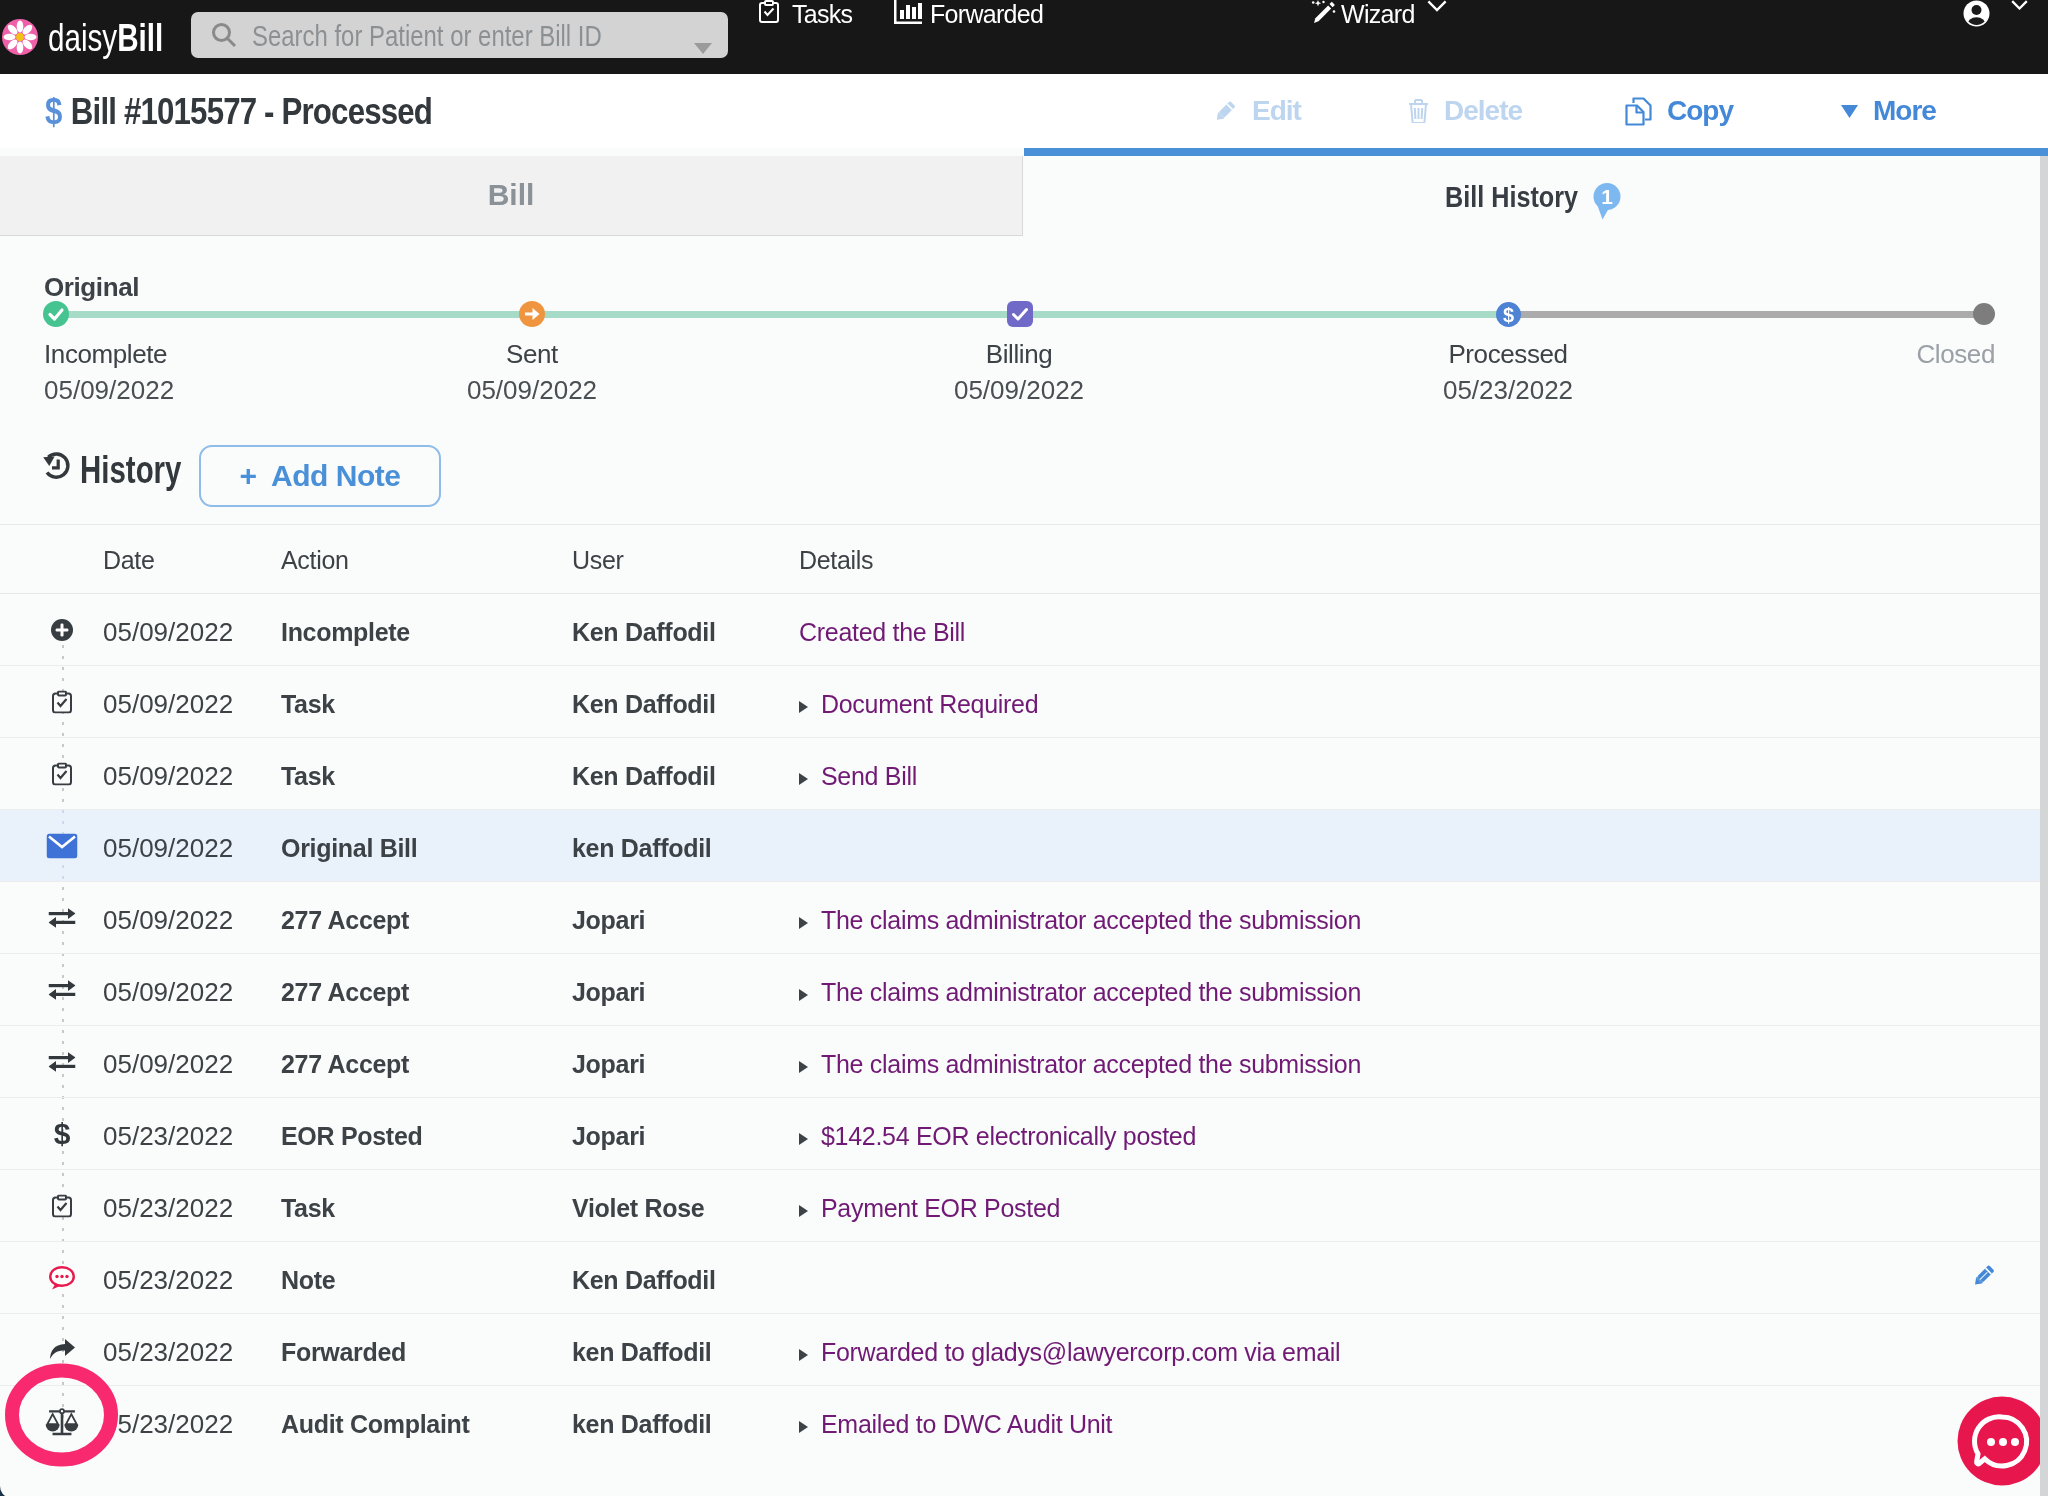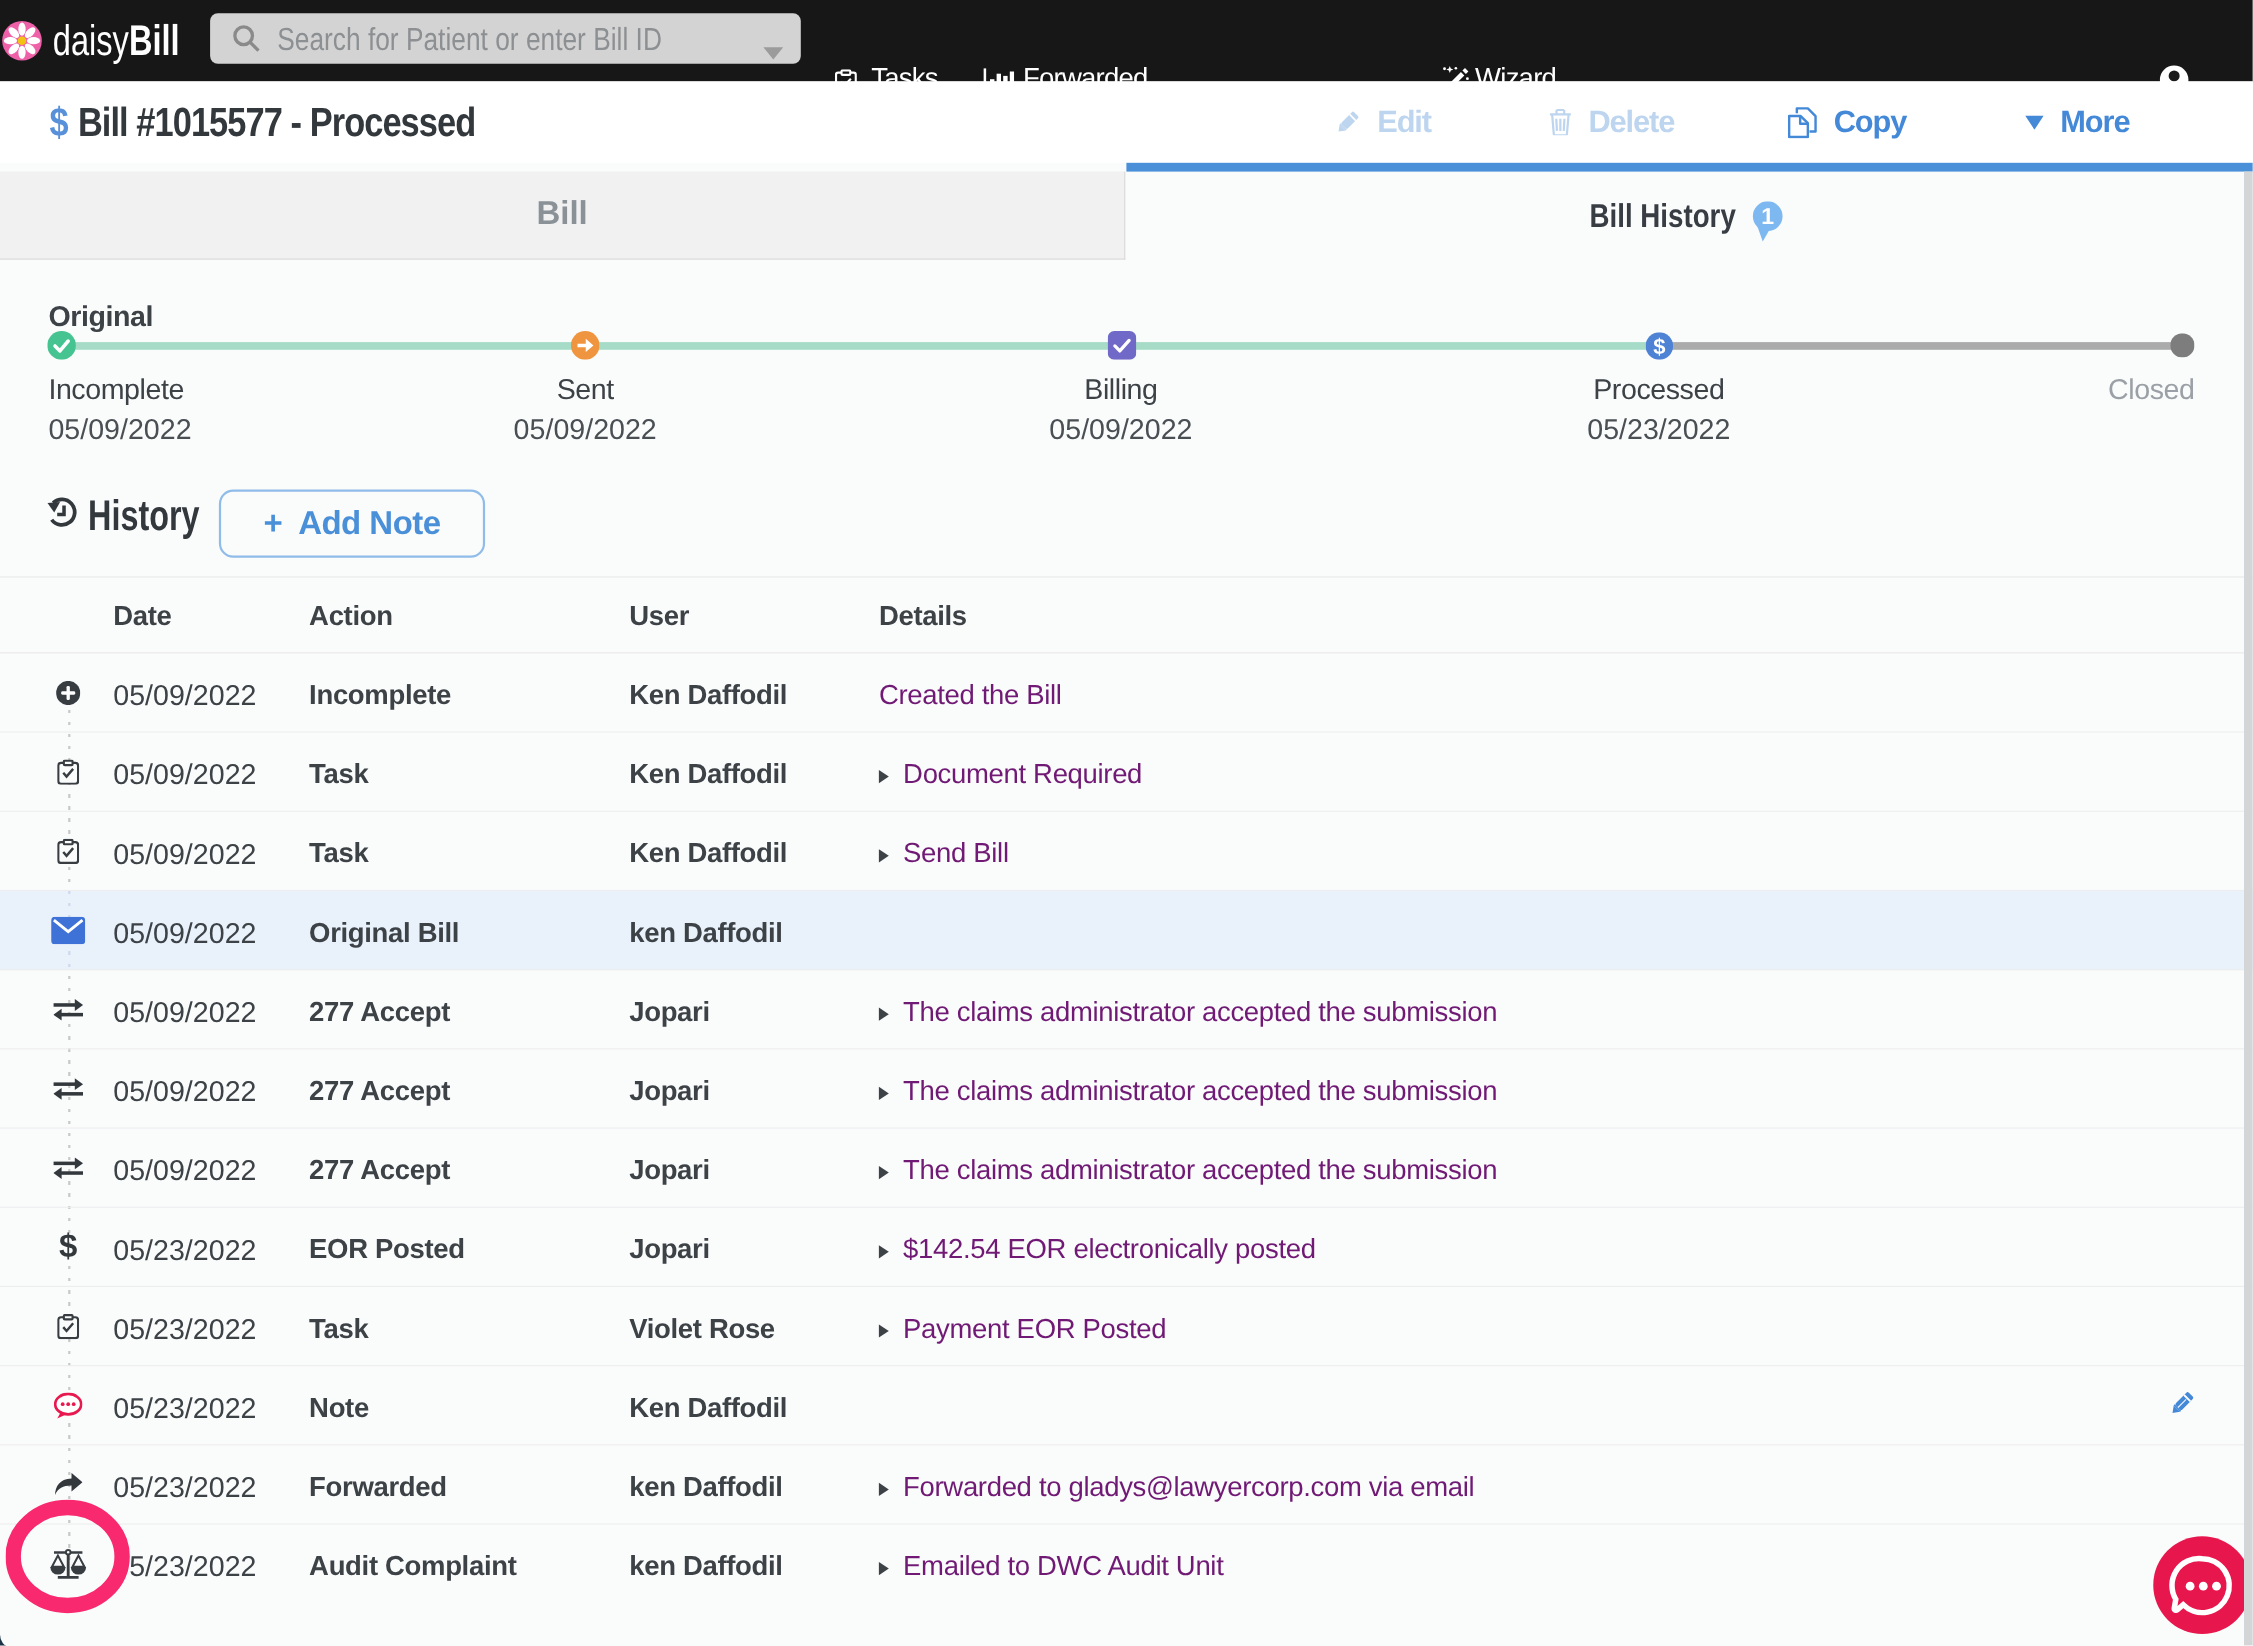--- a/index.html
+++ b/index.html
@@ -8,21 +8,21 @@
 .abs{position:absolute}
 
 #nav{position:absolute;left:0;top:0;width:2048px;height:74px;background:#171717}
 #logo{position:absolute;left:1px;top:18px}
 #brand{position:absolute;left:48px;top:16px;font-size:39px;color:#fff;transform:scaleX(0.76);transform-origin:left center}
 #brand b{font-weight:700}
 #search{position:absolute;left:191px;top:12px;width:537px;height:46px;background:#d3d3d3;border-radius:7px}
 #search .ph{position:absolute;left:61px;top:8px;font-size:29px;color:#8d9093;transform:scaleX(0.825);transform-origin:left center}
 #search svg.mag{position:absolute;left:20px;top:10px}
 #search .dd{position:absolute;left:503px;top:31px;width:0;height:0;border-left:9px solid transparent;border-right:9px solid transparent;border-top:11px solid #9b9b9b}
-.navitem{position:absolute;top:0;height:86px;display:flex;align-items:flex-end;color:#fff;font-size:25px;letter-spacing:-0.7px}
+.navitem{position:absolute;top:0;height:86px;display:flex;align-items:flex-start;color:#fff;font-size:25px;letter-spacing:-0.7px}
 .navitem svg{margin-right:13px}
 .chev{margin-left:12px}
 
 #hdr{position:absolute;left:0;top:74px;width:2048px;height:74px;background:#fff}
 #hdr .title{position:absolute;left:45px;top:17px;font-size:37px;font-weight:700;color:#33383d;letter-spacing:-1px;transform:scaleX(0.845);transform-origin:left center}
 #hdr .title .dol{color:#5891d9;margin-right:11px}
 .act{position:absolute;top:0;height:74px;display:flex;align-items:center;font-size:28px;font-weight:700;letter-spacing:-1px}
 .act svg{margin-right:15px}
 .dis{color:#bdd5ef}
 .ena{color:#4489d8}
@@ -36,21 +36,21 @@
 .tl-date{position:absolute;font-size:26px;color:#4a4f54}
 #tl-green{position:absolute;left:56px;top:311px;width:1452px;height:7px;background:#a6dcc7}
 #tl-grey{position:absolute;left:1508px;top:311px;width:476px;height:7px;background:#ababab}
 .ctr{transform:translateX(-50%)}
 
 #histico{position:absolute;left:42px;top:451px}
 #histtxt{position:absolute;left:80px;top:448px;font-size:39px;font-weight:700;color:#33383d;transform:scaleX(0.755);transform-origin:left center}
 #addnote{position:absolute;left:199px;top:445px;width:242px;height:62px;border:2px solid #90bce9;border-radius:13px;color:#4a90d9;font-size:30px;font-weight:700;text-align:center;line-height:57px;letter-spacing:-0.5px}
 
 #thead{position:absolute;left:0;top:524px;width:2048px;height:70px;border-top:1px solid #e8e8e8;border-bottom:1px solid #e8e8e8}
-#thead div{position:absolute;top:21px;font-size:25px;font-weight:700;color:#3d4247;letter-spacing:-0.3px}
+#thead div{position:absolute;top:21px;font-size:25px;font-weight:400;color:#3d4247;letter-spacing:-0.3px}
 #dots{position:absolute;left:61.5px;top:645px;width:2px;height:780px;background:repeating-linear-gradient(to bottom,#c8c8c8 0 3px,transparent 3px 11px)}
 .row{position:absolute;left:0;width:2048px;height:72px;border-bottom:1px solid #ededee}
 .row.hl{background:#e9f1fb}
 .row .ic{position:absolute;left:62px;top:36px;transform:translate(-50%,-50%)}
 .row .d{position:absolute;left:103px;top:23px;font-size:26px;color:#3d4247}
 .row .a{position:absolute;left:281px;top:24px;font-size:25px;font-weight:700;color:#3d4247;letter-spacing:-0.3px}
 .row .u{position:absolute;left:572px;top:24px;font-size:25px;font-weight:700;color:#3d4247;letter-spacing:-0.3px}
 .row .v{position:absolute;left:799px;top:24px;font-size:25px;color:#701a75;letter-spacing:-0.3px}
 .tri{display:inline-block;width:0;height:0;border-top:6px solid transparent;border-bottom:6px solid transparent;border-left:9px solid #3d4247;margin-right:13px}
 

